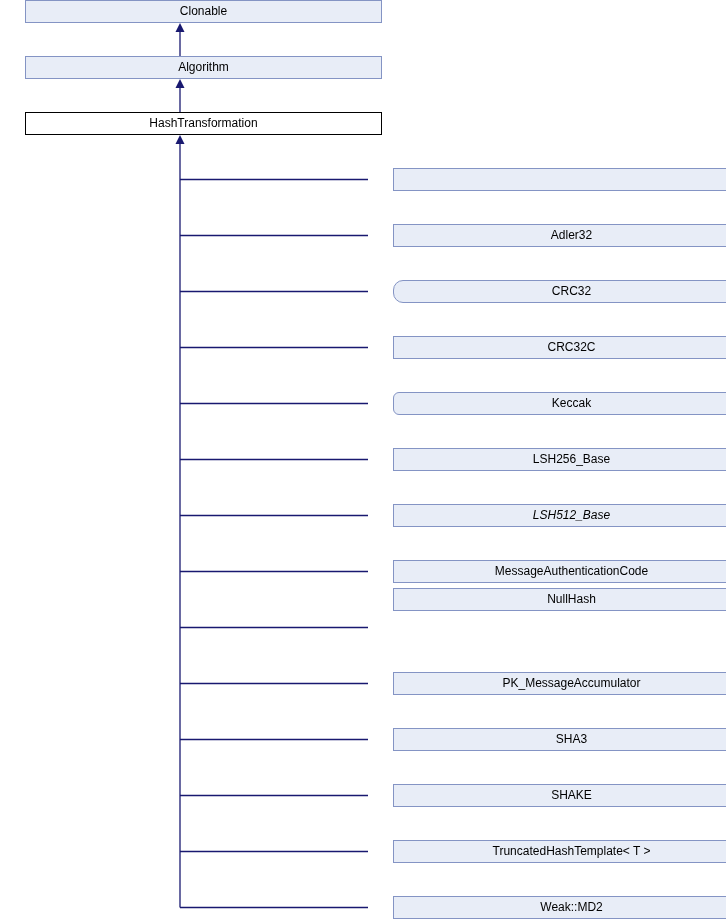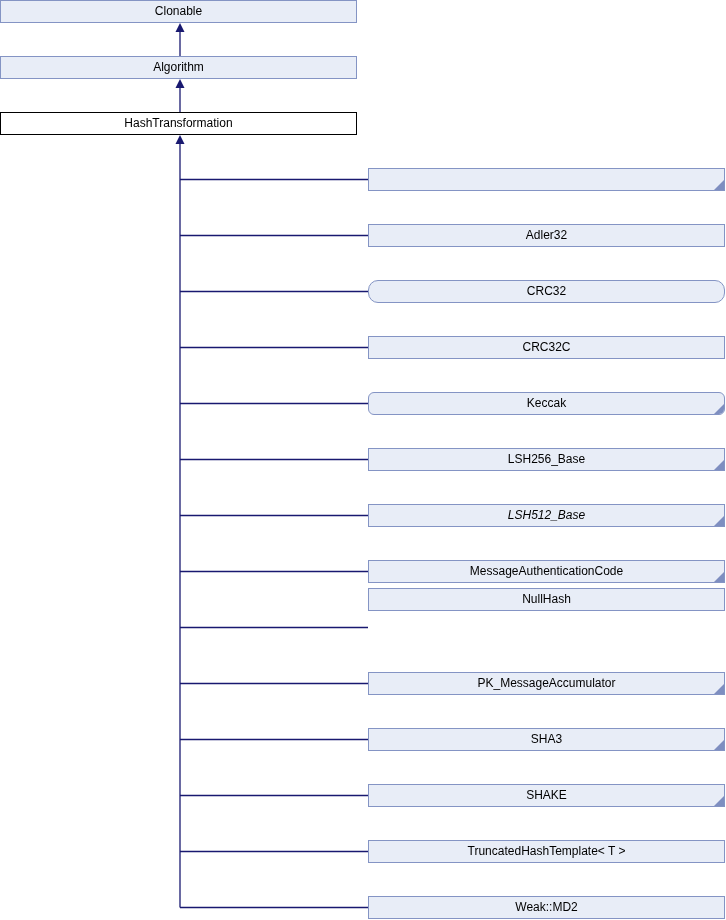--- a/index.html
+++ b/index.html
@@ -26,20 +26,21 @@
     position:absolute;
     height:21px; line-height:21px;
     text-align:center;
     font-size:12px;
     color:#000000;
     background:var(--node-fill);
     border:1px solid var(--node-border);
     white-space:nowrap;
     overflow:hidden;
     box-sizing:content-box;
+    margin-left:25px;
   }
   .node.base { left:0; width:355px; }
   .node.derived { left:368px; width:355px; }
   .node.focus {
     background:var(--focus-fill);
     border-color:var(--focus-border);
   }
   .anc0 { top:0; }
   .anc1 { top:56px; }
   .focus-pos { top:112px; }

